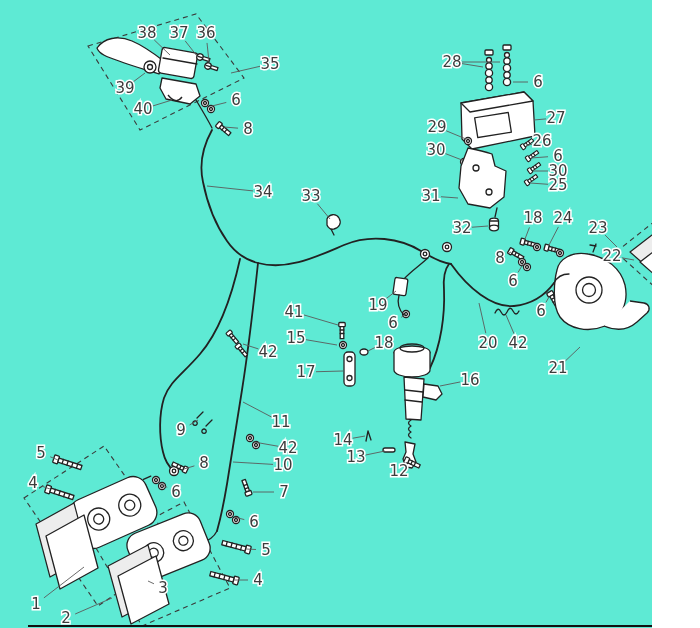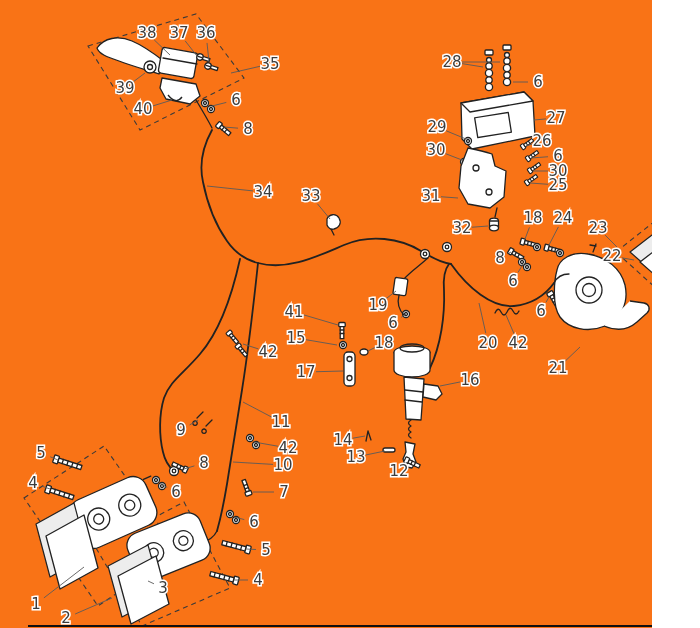--- a/index.html
+++ b/index.html
@@ -1,16 +1,16 @@
 <!DOCTYPE html>
 <html><head>
 <meta charset="utf-8">
 <style>
   html,body{margin:0;padding:0;background:#ffffff;}
-  .stage{position:relative;width:652px;height:628px;background:#f97316;overflow:hidden;
+  .stage{position:relative;width:652px;height:628px;background:#5eead4;overflow:hidden;
          font-family:"DejaVu Sans",sans-serif;}
   svg{display:block;}
   .ln{fill:none;stroke:#222;stroke-width:1.3;stroke-linecap:round;stroke-linejoin:round;}
   .hose{fill:none;stroke:#222;stroke-width:1.8;stroke-linecap:round;}
   .fw{fill:#ffffff;stroke:#222;stroke-width:1.3;stroke-linejoin:round;}
   .fg{fill:#ededed;stroke:#222;stroke-width:1.2;stroke-linejoin:round;}
   .dash{fill:none;stroke:#3a3a3a;stroke-width:1.1;stroke-dasharray:5 4;}
   .leader{stroke:#5a5a5a;stroke-width:0.9;}
   .callout{font:15px "DejaVu Sans",sans-serif;fill:#3c3c3c;text-anchor:middle;
            dominant-baseline:central;paint-order:stroke;stroke:#fff;stroke-width:3px;}

